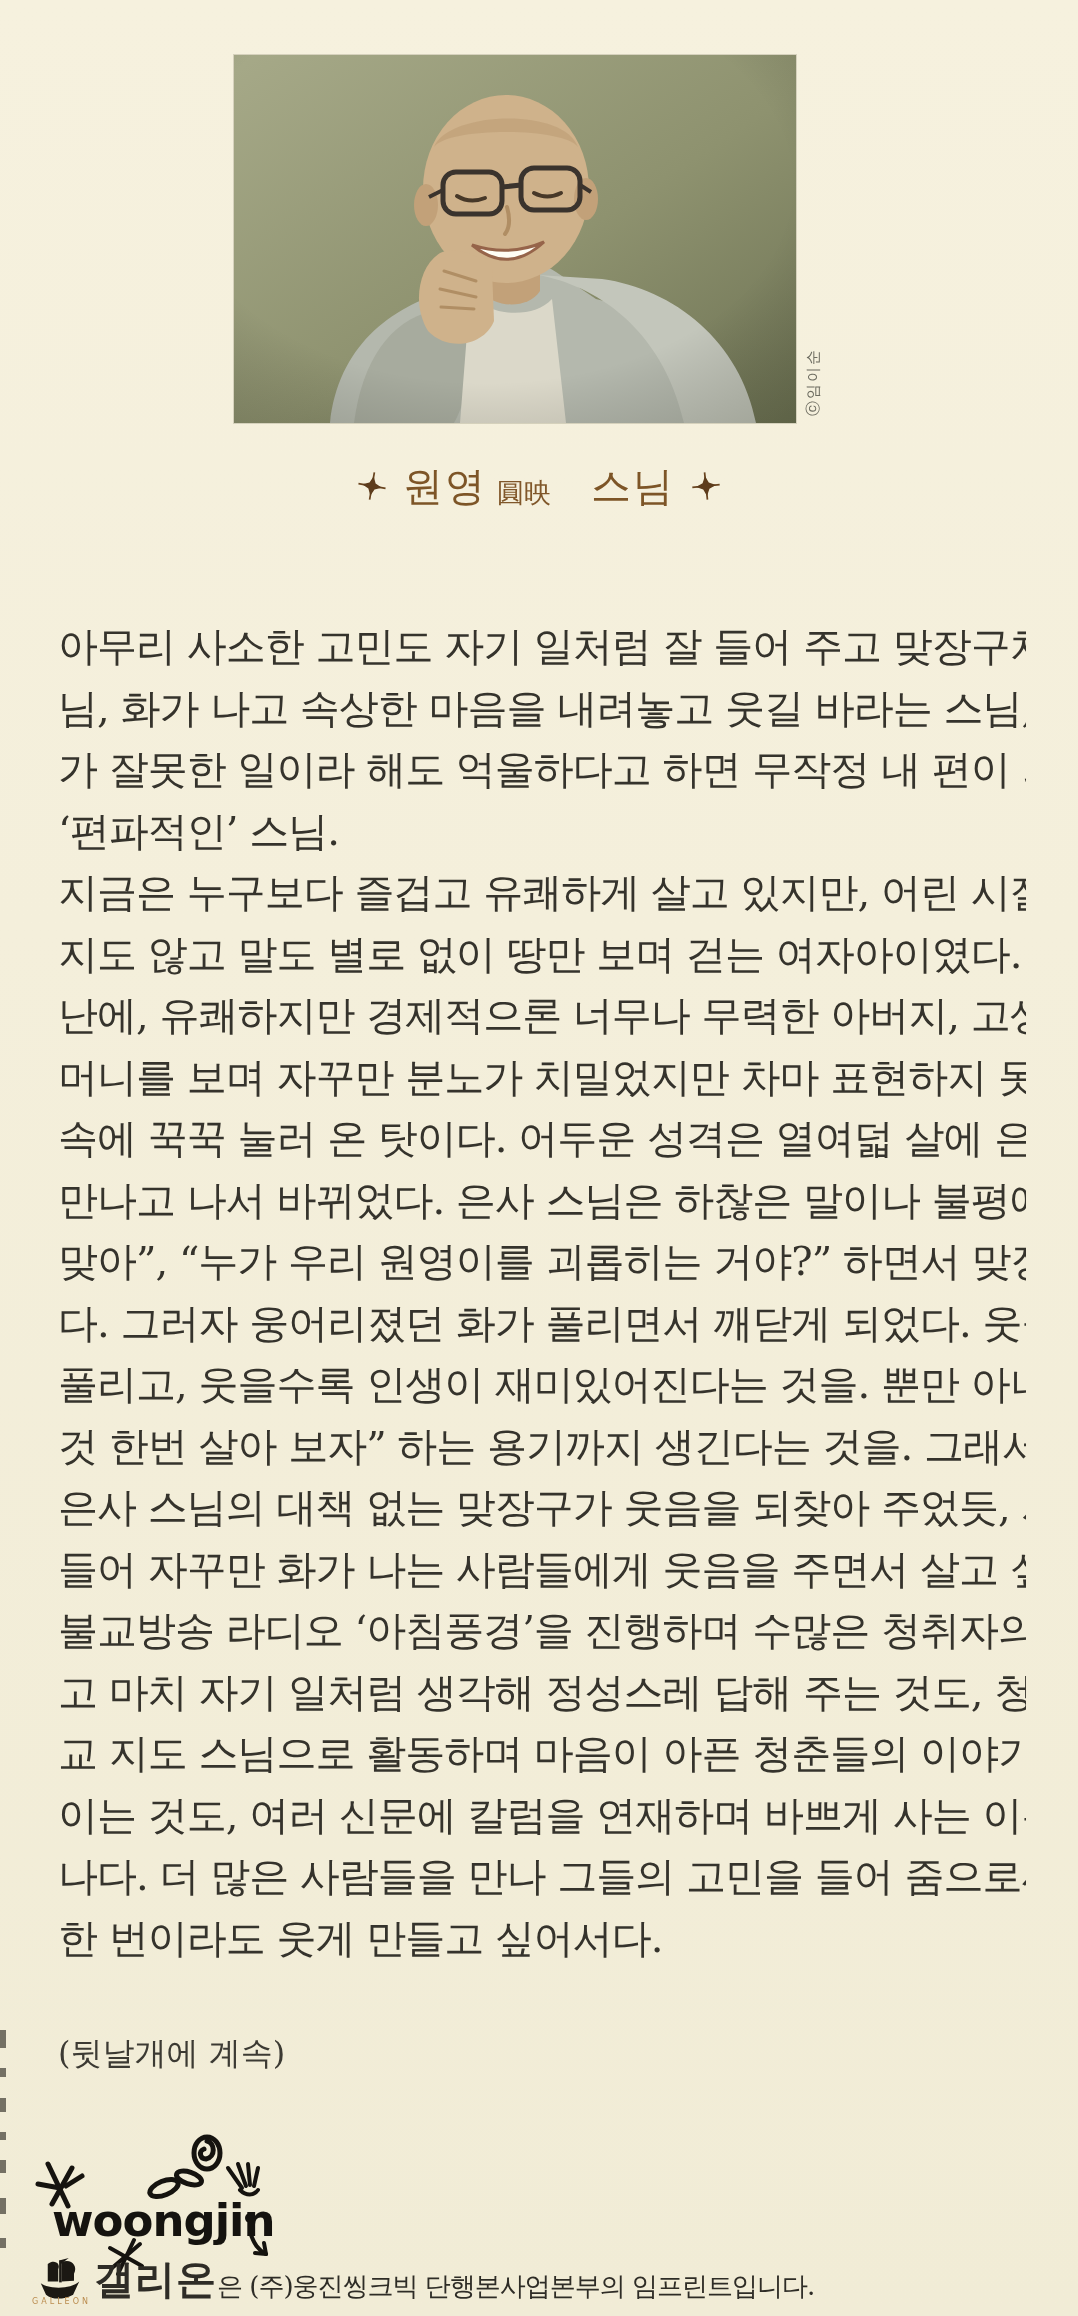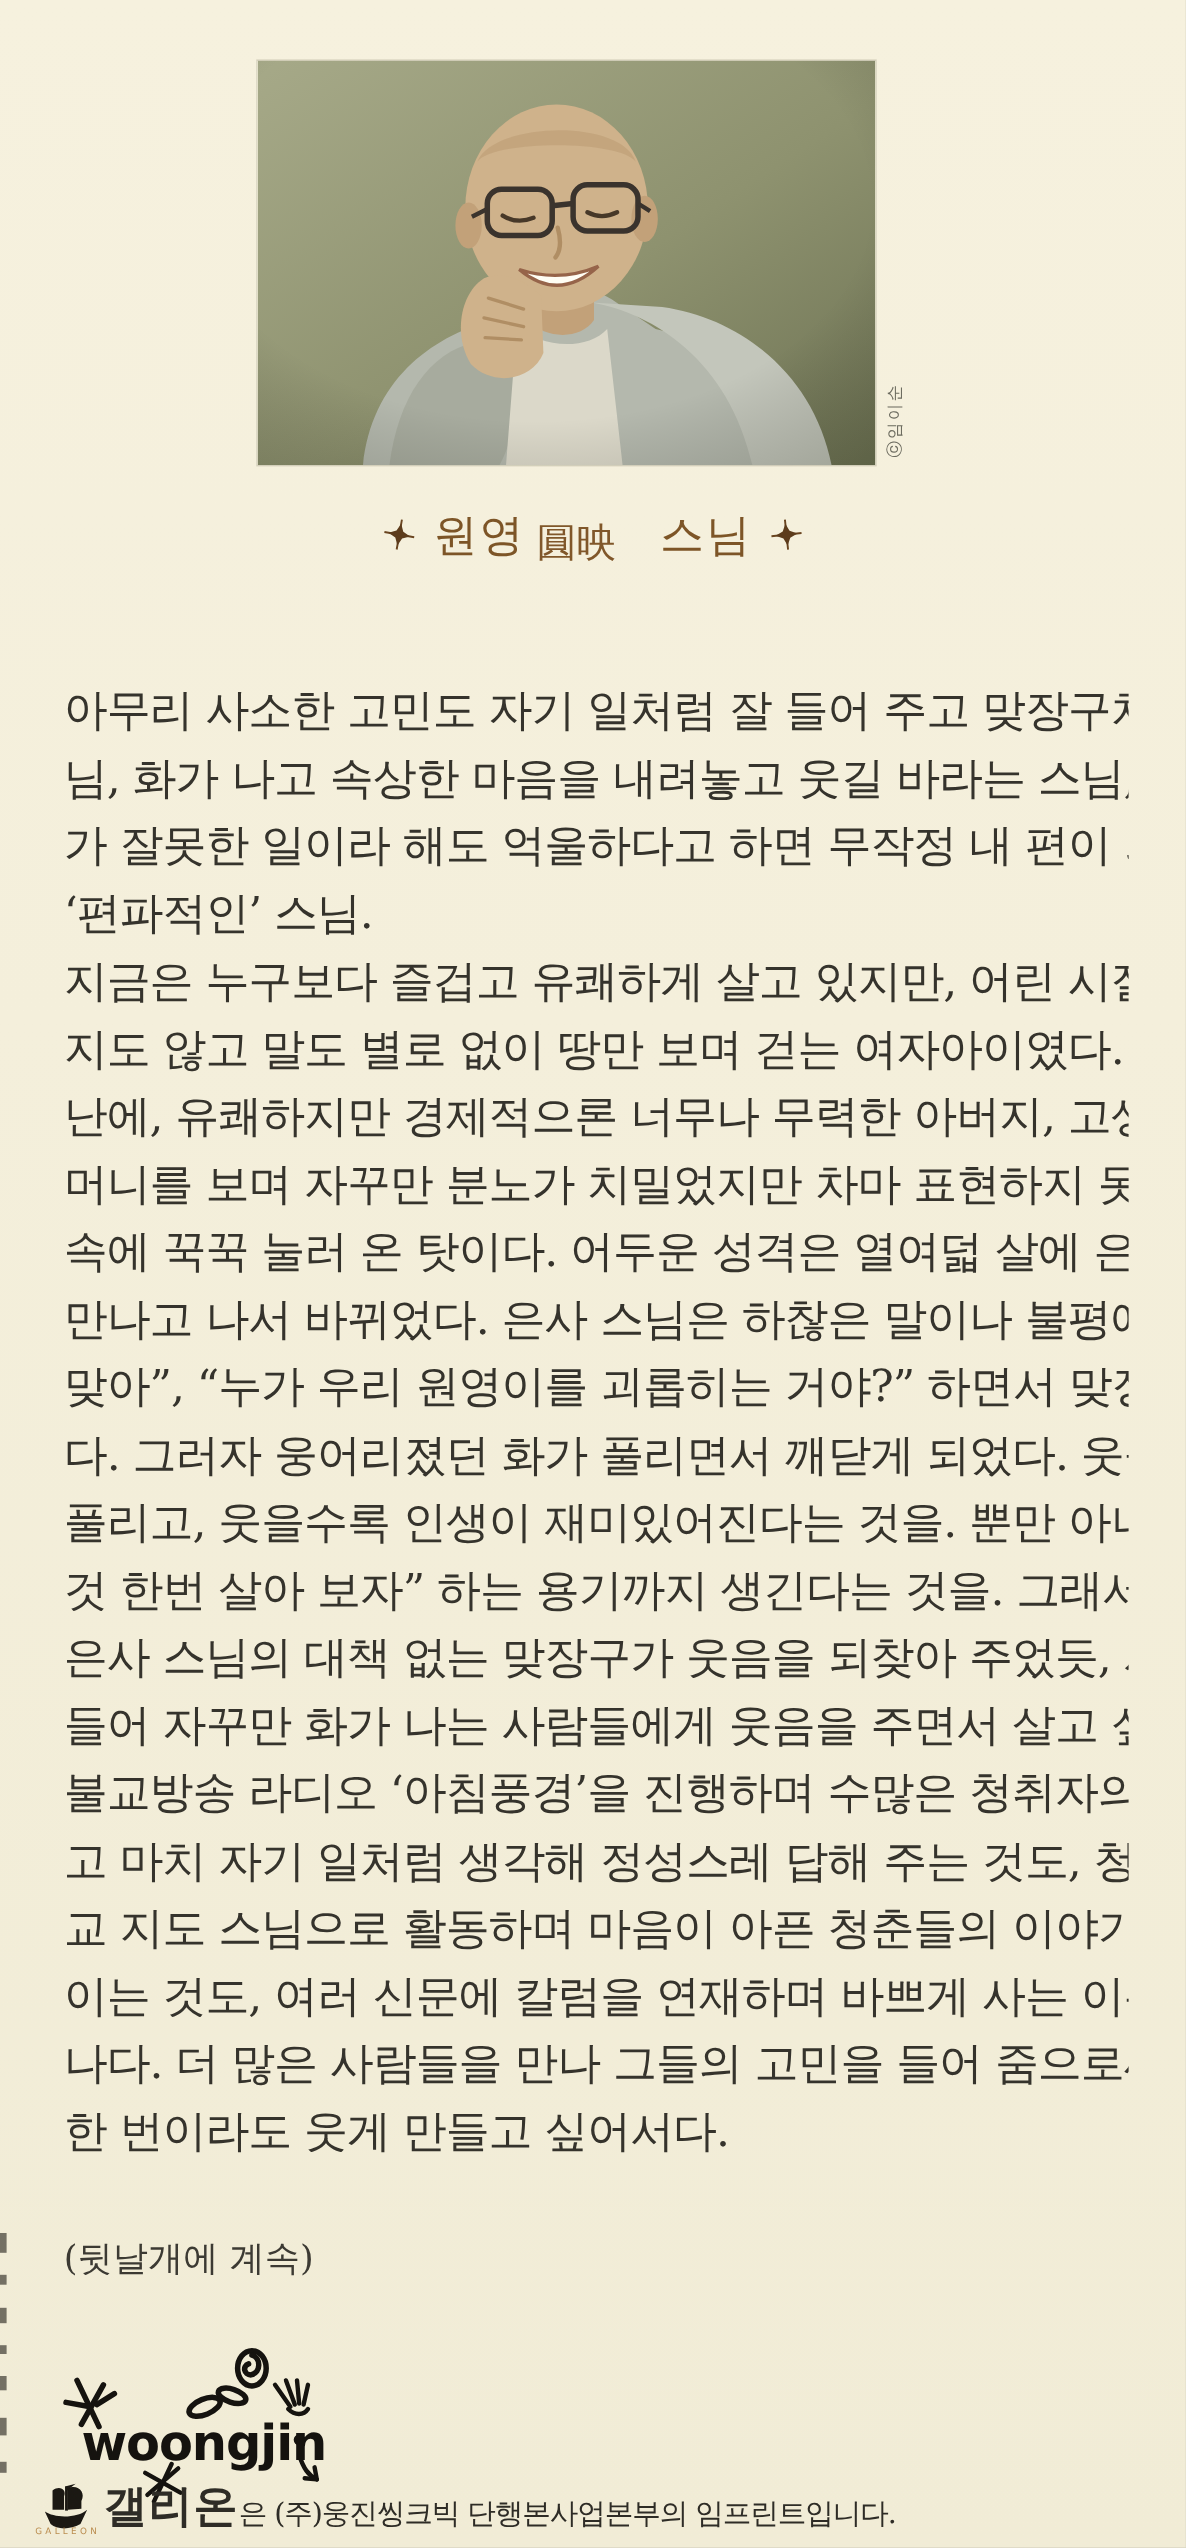--- a/index.html
+++ b/index.html
@@ -33,35 +33,35 @@
   
   .title-row{
     position:absolute;left:0;top:448px;width:100%;height:76px;
     display:flex;justify-content:center;align-items:center;gap:16px;
     color:var(--title-brown);
   }
   .star{width:30px;height:30px;flex:0 0 auto;}
   .star.left{transform:rotate(10deg);}
   .star.right{transform:rotate(-6deg);}
   .t-name,.t-suffix{font-size:40px;letter-spacing:2px;font-weight:500;}
-  .t-hanja{font-size:36px;margin:14px 2px 0 -6px;color:#80572a;}
+  .t-hanja{font-size:27px;margin:14px 2px 0 -6px;color:#80572a;}
   .t-suffix{margin-left:22px;}
   
   .bio{
     position:absolute;left:58px;top:616px;width:968px;
     font-size:40px;letter-spacing:-1px;color:var(--ink);
     overflow:hidden;
   }
   .bio-line{height:61.5px;line-height:61.5px;white-space:nowrap;}
   .cont-note{
     position:absolute;left:58px;top:2032px;
     font-size:32px;color:#3c3a33;letter-spacing:0;
   }
   
-  .logo{position:absolute;left:36px;top:2126px;width:290px;height:150px;}
+  .logo{position:absolute;left:14px;top:2126px;width:290px;height:150px;}
   .logo svg{display:block;width:100%;height:100%;}
   
   .imprint{
     position:absolute;left:32px;top:2252px;display:flex;align-items:flex-end;
     color:#2e2c26;
   }
   .ship-block{width:56px;margin-right:6px;text-align:center;}
   .ship-block svg{display:block;width:50px;height:42px;margin:0 auto;}
   .brand-latin{
     display:block;font-size:8px;letter-spacing:3px;color:var(--galleon-brown);

